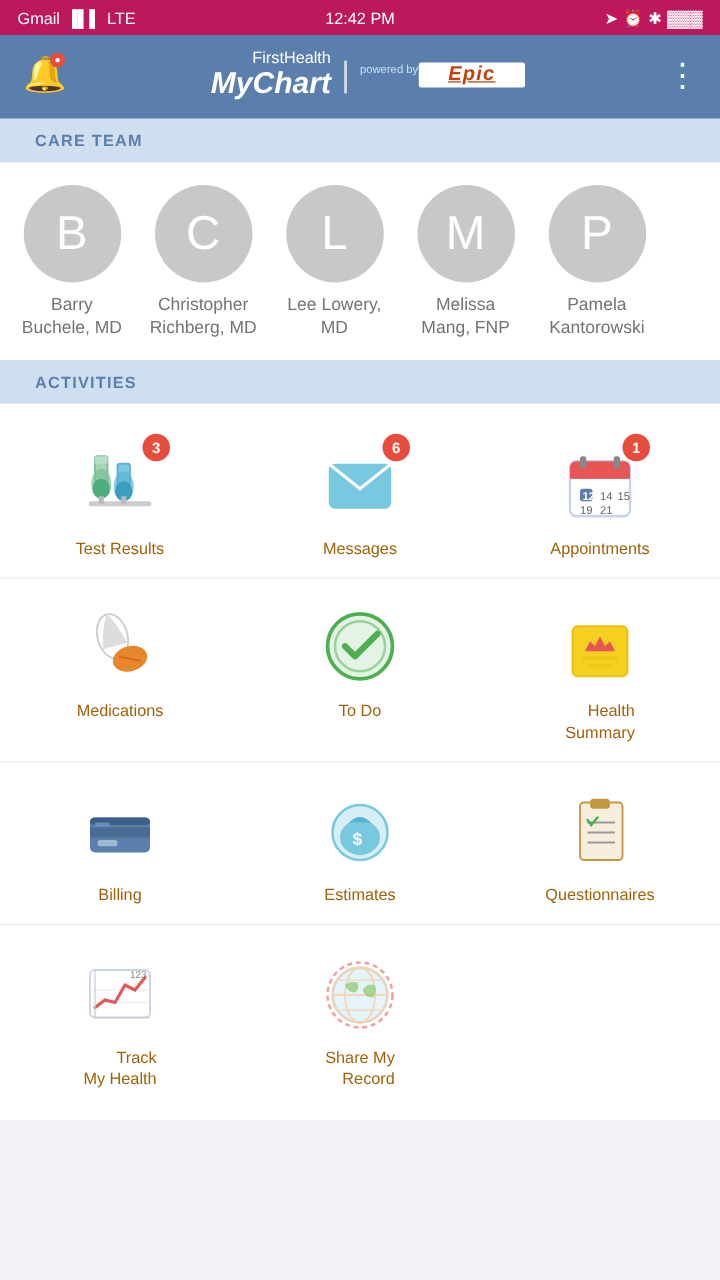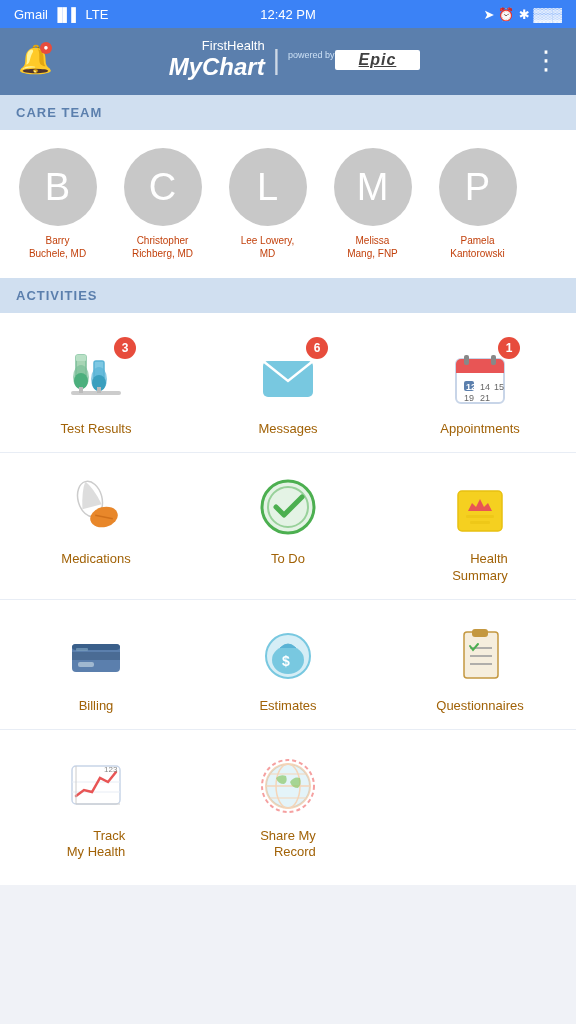--- a/index.html
+++ b/index.html
@@ -7,21 +7,21 @@
     body {
       width: 576px;
       min-height: 1024px;
       font-family: -apple-system, 'Helvetica Neue', Arial, sans-serif;
       background: #f0f2f7;
       overflow-x: hidden;
     }
 
     
     .status-bar {
-      background: #3b82f6;
+      background: #be185d;
       color: white;
       display: flex;
       align-items: center;
       justify-content: space-between;
       padding: 6px 14px;
       font-size: 13px;
       font-weight: 500;
       height: 28px;
     }
     .status-left { display: flex; align-items: center; gap: 5px; }
@@ -61,41 +61,41 @@
       flex-direction: column;
       align-items: flex-start;
     }
     .powered-by {
       color: #cce0f5;
       font-size: 9px;
       margin-bottom: 1px;
     }
     .epic-logo {
       background: white;
-      color: #404040;
+      color: #c2410c;
       font-weight: 900;
       font-style: italic;
       font-size: 16px;
       padding: 1px 24px;
       border-radius: 2px;
       letter-spacing: 1px;
       text-decoration: underline;
     }
     .header-menu {
       color: white;
       font-size: 22px;
       letter-spacing: 2px;
       writing-mode: vertical-rl;
       line-height: 1;
     }
 
     
     .section-header {
       background: #d0dff0;
-      padding: 10px 16px;
+      padding: 10px 28px;
       font-size: 13px;
       font-weight: 700;
       color: #5b7fad;
       letter-spacing: 1px;
     }
 
     
     .care-team-scroll {
       background: white;
       display: flex;
@@ -119,22 +119,22 @@
       background: #c8c8c8;
       display: flex;
       align-items: center;
       justify-content: center;
       font-size: 38px;
       font-weight: 300;
       color: white;
       margin-bottom: 8px;
     }
     .care-name {
-      font-size: 10px;
-      color: #c2410c;
+      font-size: 14px;
+      color: #737373;
       text-align: center;
       line-height: 1.3;
     }
 
     
     .activities-grid {
       background: white;
       display: grid;
       grid-template-columns: repeat(3, 1fr);
       gap: 0;

